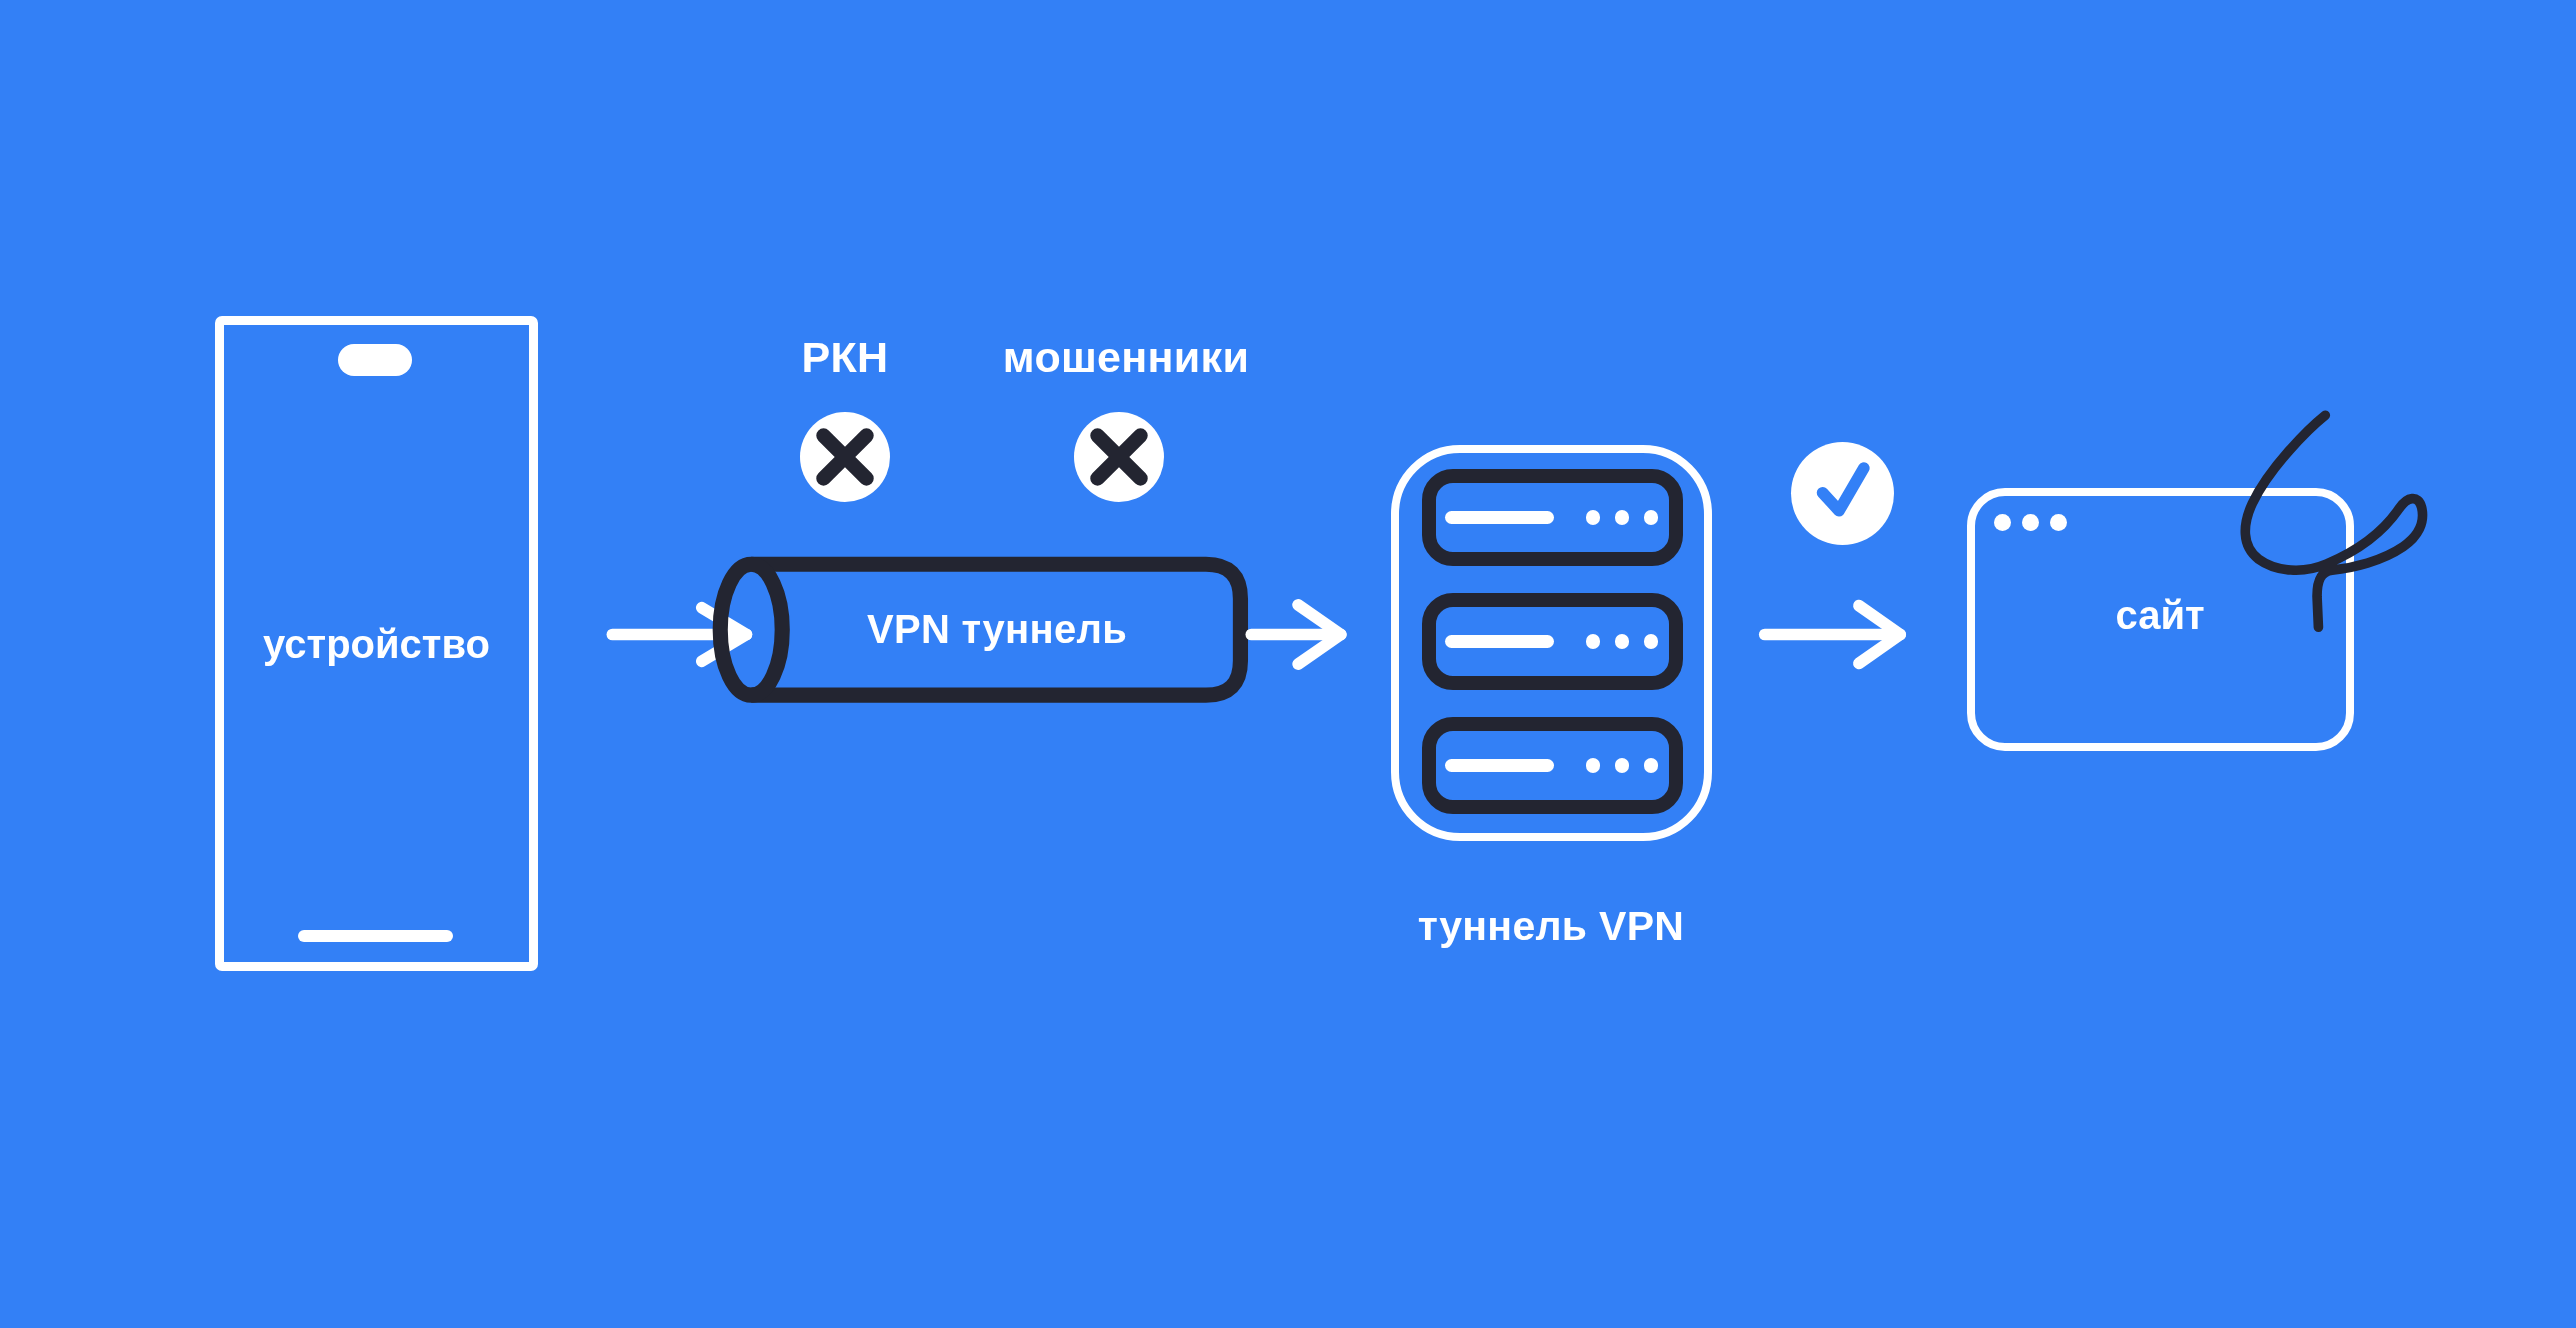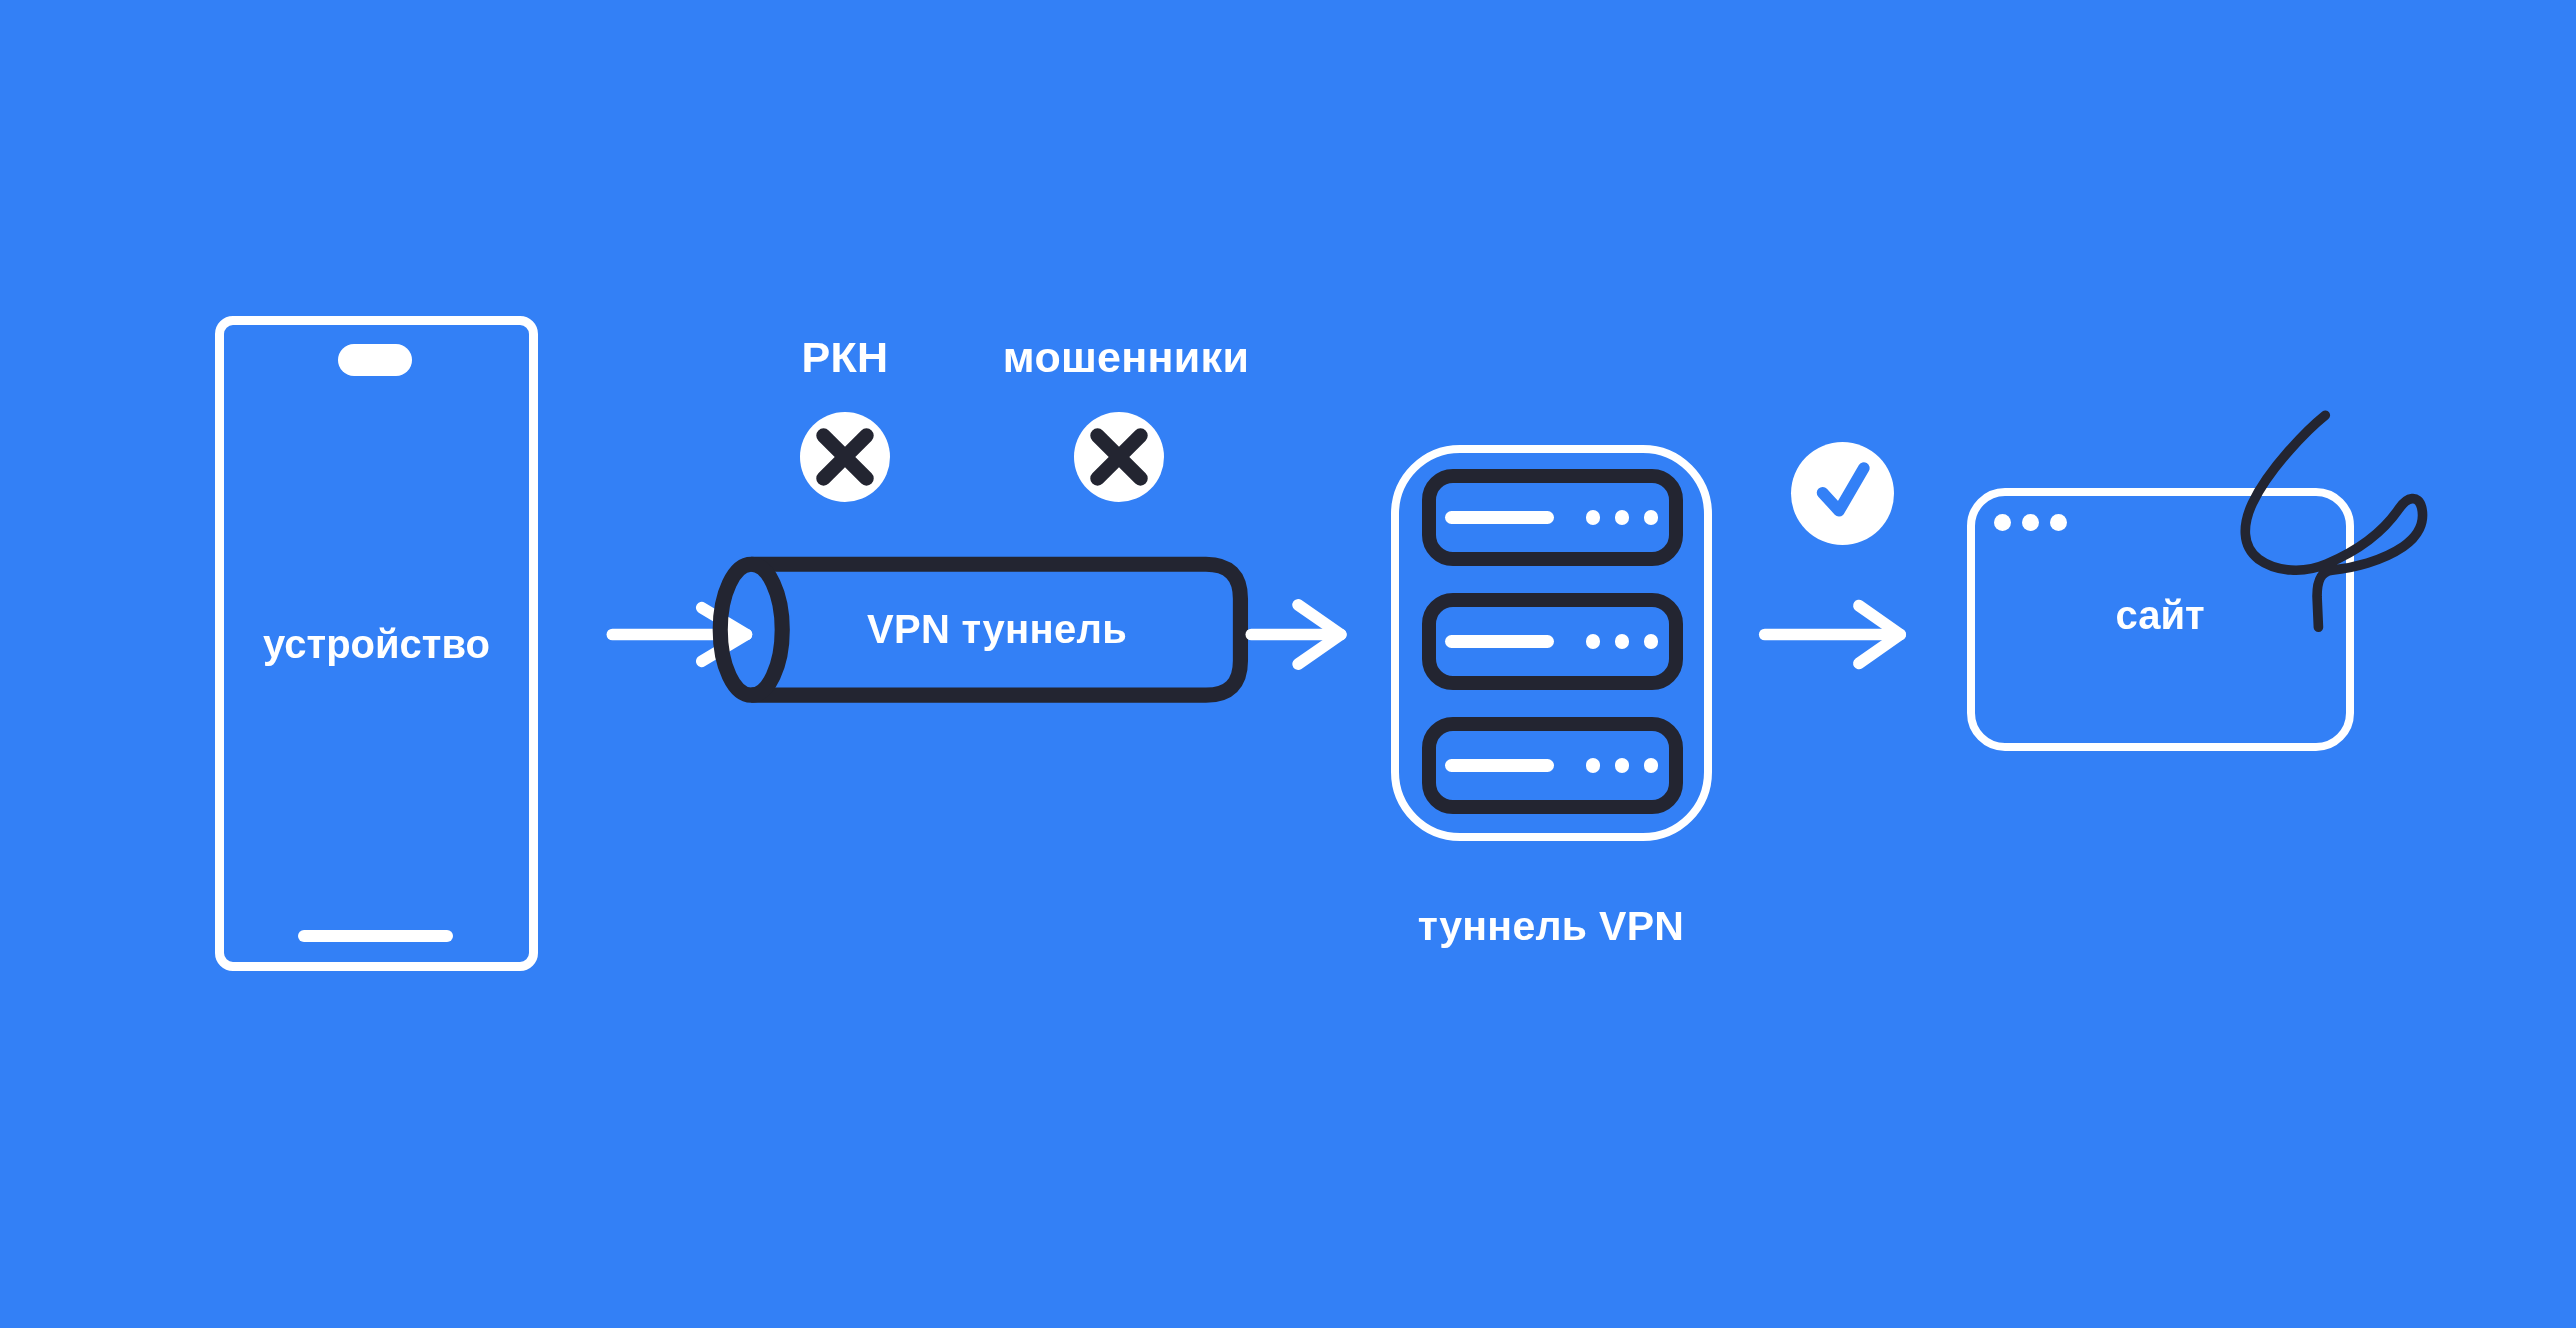--- a/index.html
+++ b/index.html
@@ -20,21 +20,21 @@
     line-height:1;
     letter-spacing:0.3px;
     white-space:nowrap;
   }
   
   .phone{
     position:absolute;
     left:215px; top:316px;
     width:323px; height:655px;
     border:9px solid #ffffff;
-    border-radius:18px;
+    border-radius:7px;
     box-sizing:border-box;
   }
   .notch{
     position:absolute;
     left:114px; top:18.6px;
     width:74px; height:32px;
     background:#ffffff;
     border-radius:16px;
   }
   .homebar{

